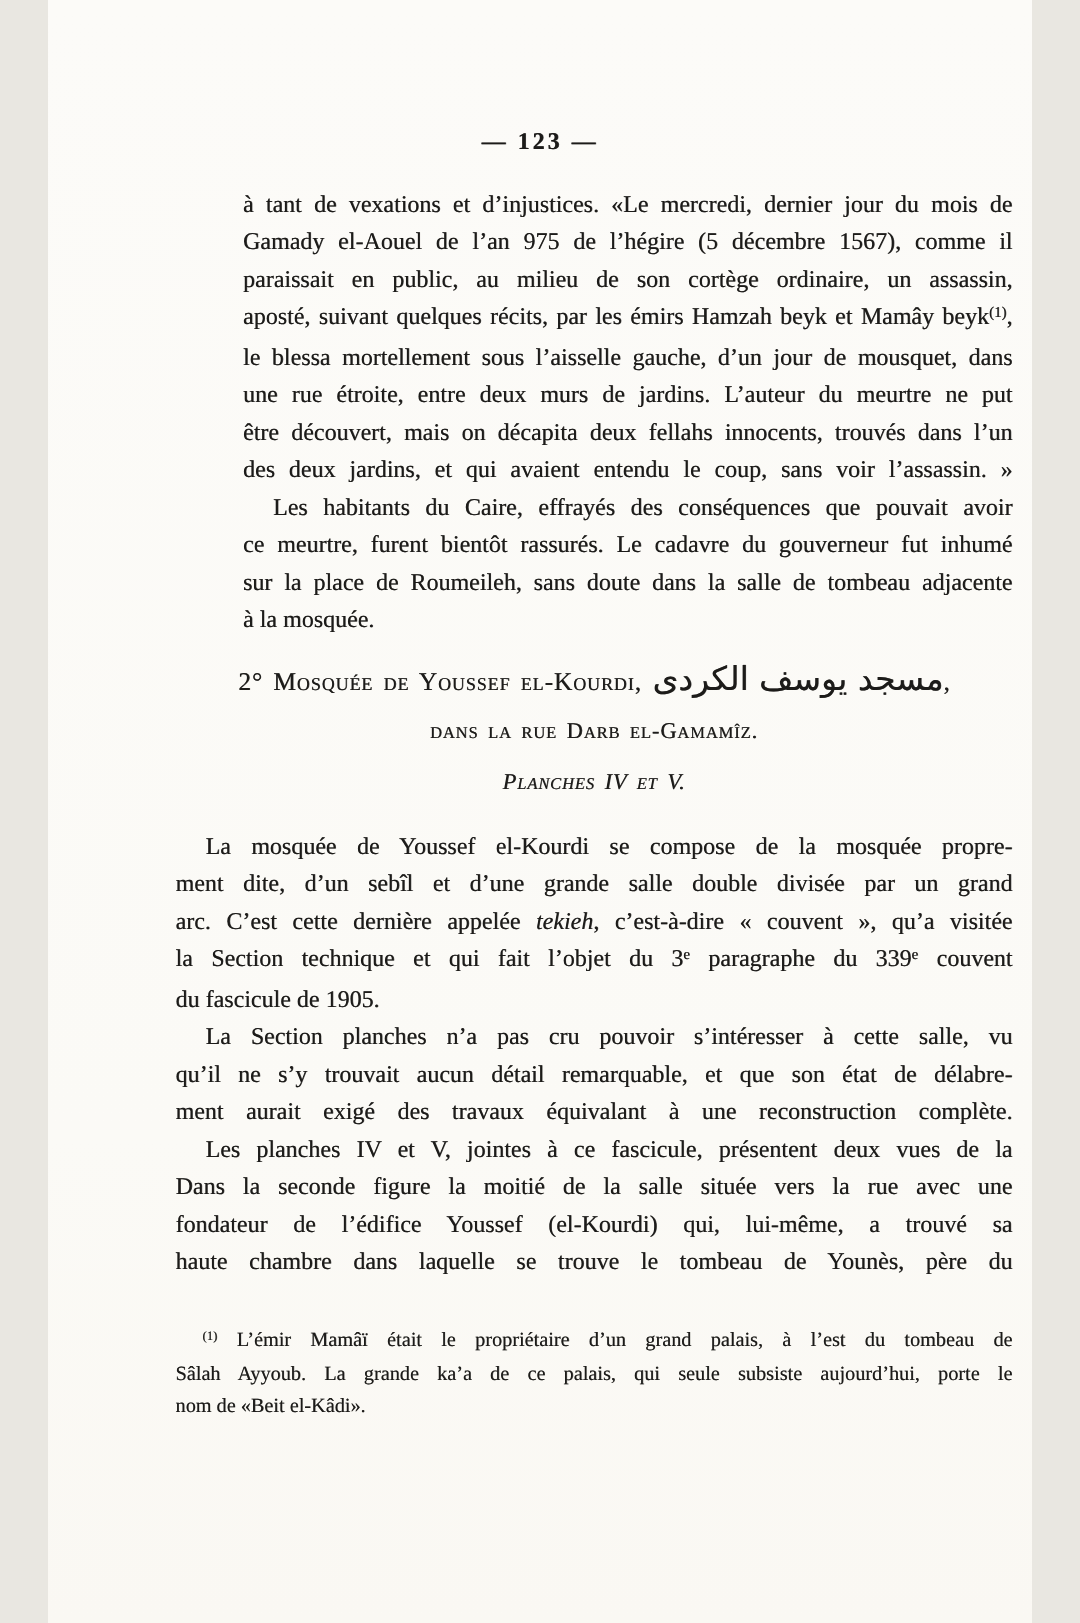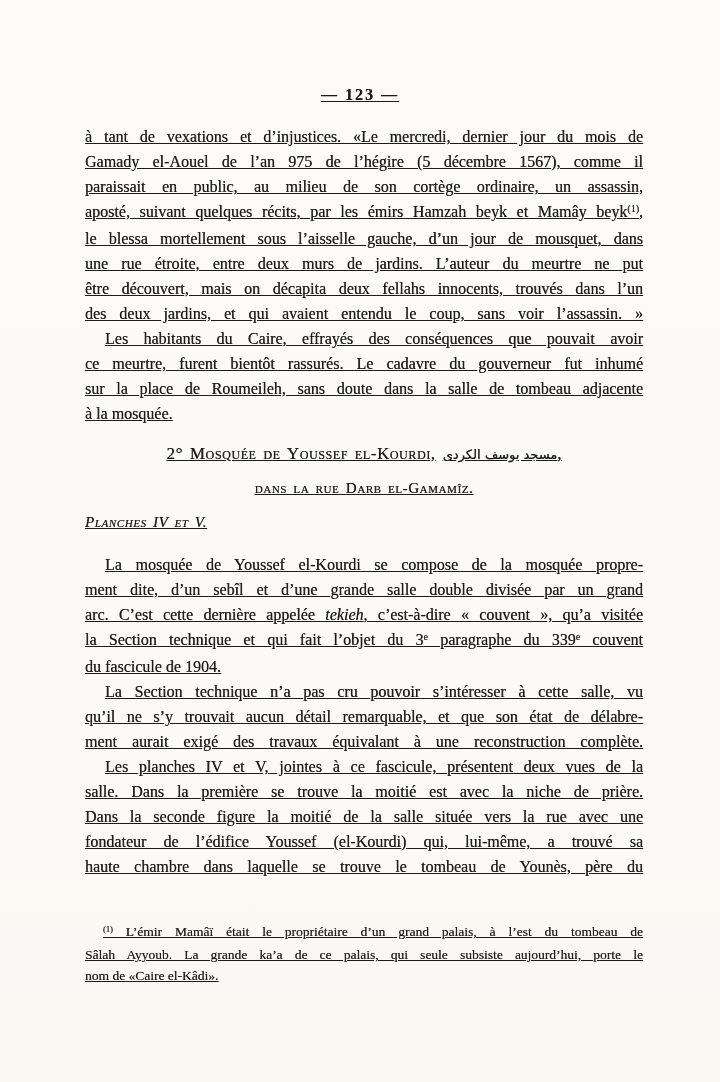--- a/index.html
+++ b/index.html
@@ -1,41 +1,40 @@
 <!DOCTYPE html>
 <html><head>
 <meta charset="utf-8">
 <style>
   * { margin: 0; padding: 0; box-sizing: border-box; }
   html, body { background: #e9e7e1; }
   .page {
     position: relative;
-    width: 720px;
+    width: 656px;
     height: 1082px;
     margin: 0 auto;
     background: linear-gradient(180deg, #fcfbf8 0%, #fbfaf6 70%, #faf8f3 100%);
     color: #1c1b19;
     font-family: "Liberation Serif", "DejaVu Serif", serif;
     overflow: hidden;
-    text-decoration: underline;
   }
   .page-number {
     padding-top: 86px;
     text-align: center;
     font-size: 16px;
     font-weight: bold;
     letter-spacing: 2px;
     text-shadow: 0.3px 0 0 rgba(28,27,25,0.75);
   }
   .content {
     width: 558px;
     margin-left: 85px;
   }
   .paras { }
-  #paras-top { margin-top: 20px; }
+  #paras-top { margin-top: 20px; margin-left: 45px; }
   #paras-main { margin-top: 20px; }
   .para { }
   .tline {
     font-size: 16px;
     line-height: 25px;
     min-height: 25px;
     text-align: justify;
     text-align-last: left;
     text-shadow: 0.3px 0 0 rgba(28,27,25,0.7);
     white-space: normal;
@@ -56,42 +55,42 @@
     line-height: 24px;
     text-shadow: 0.3px 0 0 rgba(28,27,25,0.75);
   }
   .sc {
     font-variant: small-caps;
     letter-spacing: 0.6px;
     word-spacing: 2px;
   }
   .ar {
     font-family: "DejaVu Sans", sans-serif;
-    font-size: 13px;
+    font-size: 22px;
     margin-left: 7px;
     letter-spacing: 0;
   }
   .h-line2 {
     margin-top: 11px;
     font-size: 15px;
     line-height: 20px;
     text-shadow: 0.3px 0 0 rgba(28,27,25,0.75);
   }
   .plates {
     margin-top: 14px;
     font-size: 15px;
     line-height: 20px;
     font-style: italic;
     font-variant: small-caps;
     letter-spacing: 0.6px;
     word-spacing: 2px;
-    text-align: left;
+    text-align: center;
     text-shadow: 0.3px 0 0 rgba(28,27,25,0.75);
   }
-  .footnote { margin-top: 42px; }
+  .footnote { margin-top: 28px; }
   .footnote .tline {
     font-size: 13.5px;
     line-height: 21px;
     min-height: 21px;
     text-shadow: 0.2px 0 0 rgba(28,27,25,0.65);
   }
   .footnote .tline.indent { text-indent: 18px; }
   .footnote .sup { font-size: 8.5px; top: -4px; }
 </style>
 </head>
@@ -128,38 +127,37 @@
       <div class="h-line2 sc">dans la rue Darb el-Gamamîz.</div>
       <div class="plates">Planches IV et V.</div>
     </div>
 
     <section class="paras" id="paras-main">
         <div class="para">
           <div class="tline fill indent"><span class="seg">La mosquée de Youssef el-Kourdi se compose de la mosquée propre-</span></div>
           <div class="tline fill"><span class="seg">ment dite, d’un sebîl et d’une grande salle double divisée par un grand</span></div>
           <div class="tline fill"><span class="seg">arc. C’est cette dernière appelée </span><span class="ital">tekieh</span><span class="seg">, c’est-à-dire « couvent », qu’a visitée</span></div>
           <div class="tline fill"><span class="seg">la Section technique et qui fait l’objet du 3</span><span class="sup">e</span><span class="seg"> paragraphe du 339</span><span class="sup">e</span><span class="seg"> couvent</span></div>
-          <div class="tline"><span class="seg">du fascicule de 1904.</span></div>
+          <div class="tline"><span class="seg">du fascicule de 1905.</span></div>
         </div>
         <div class="para">
-          <div class="tline fill indent"><span class="seg">La Section technique n’a pas cru pouvoir s’intéresser à cette salle, vu</span></div>
+          <div class="tline fill indent"><span class="seg">La Section planches n’a pas cru pouvoir s’intéresser à cette salle, vu</span></div>
           <div class="tline fill"><span class="seg">qu’il ne s’y trouvait aucun détail remarquable, et que son état de délabre-</span></div>
           <div class="tline fill"><span class="seg">ment aurait exigé des travaux équivalant à une reconstruction complète.</span></div>
         </div>
         <div class="para">
           <div class="tline fill indent"><span class="seg">Les planches IV et V, jointes à ce fascicule, présentent deux vues de la</span></div>
-          <div class="tline fill"><span class="seg">salle. Dans la première se trouve la moitié est avec la niche de prière.</span></div>
           <div class="tline fill"><span class="seg">Dans la seconde figure la moitié de la salle située vers la rue avec une</span></div>
           <div class="tline fill"><span class="seg">fondateur de l’édifice Youssef (el-Kourdi) qui, lui-même, a trouvé sa</span></div>
           <div class="tline fill"><span class="seg">haute chambre dans laquelle se trouve le tombeau de Younès, père du</span></div>
         </div>
       </section>
 
     <section class="footnote" id="footnote">
         <div class="para">
           <div class="tline fill indent"><span class="sup">(1)</span><span class="seg"> L’émir Mamâï était le propriétaire d’un grand palais, à l’est du tombeau de</span></div>
           <div class="tline fill"><span class="seg">Sâlah Ayyoub. La grande ka’a de ce palais, qui seule subsiste aujourd’hui, porte le</span></div>
-          <div class="tline"><span class="seg">nom de «Caire el-Kâdi».</span></div>
+          <div class="tline"><span class="seg">nom de «Beit el-Kâdi».</span></div>
         </div>
       </section>
 
   </main>
 </div>
 
 </body></html>

